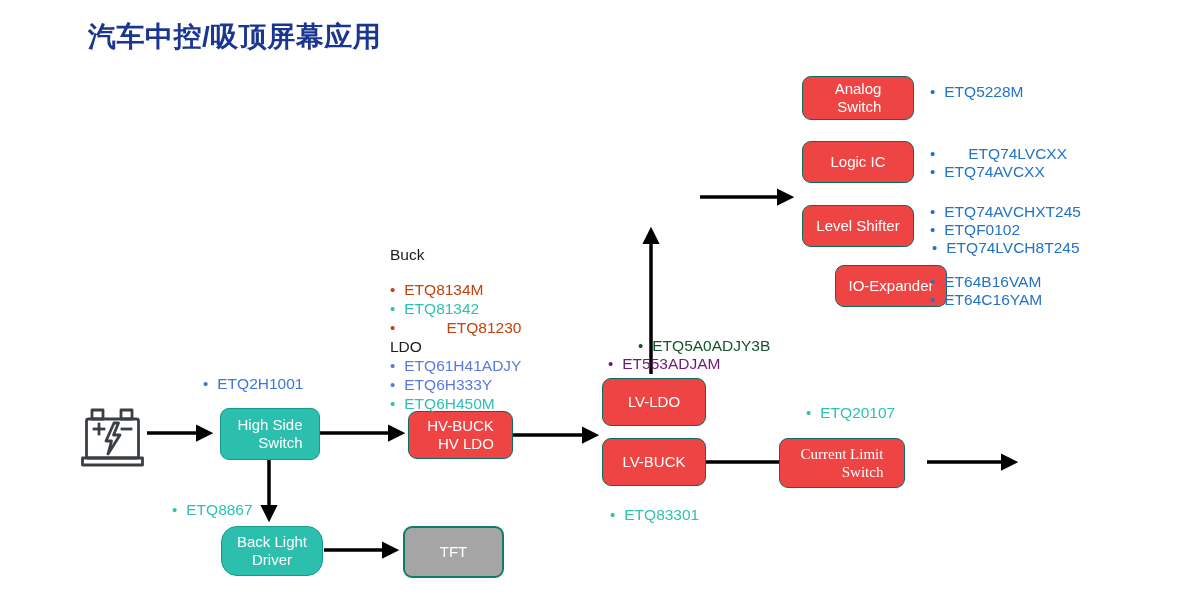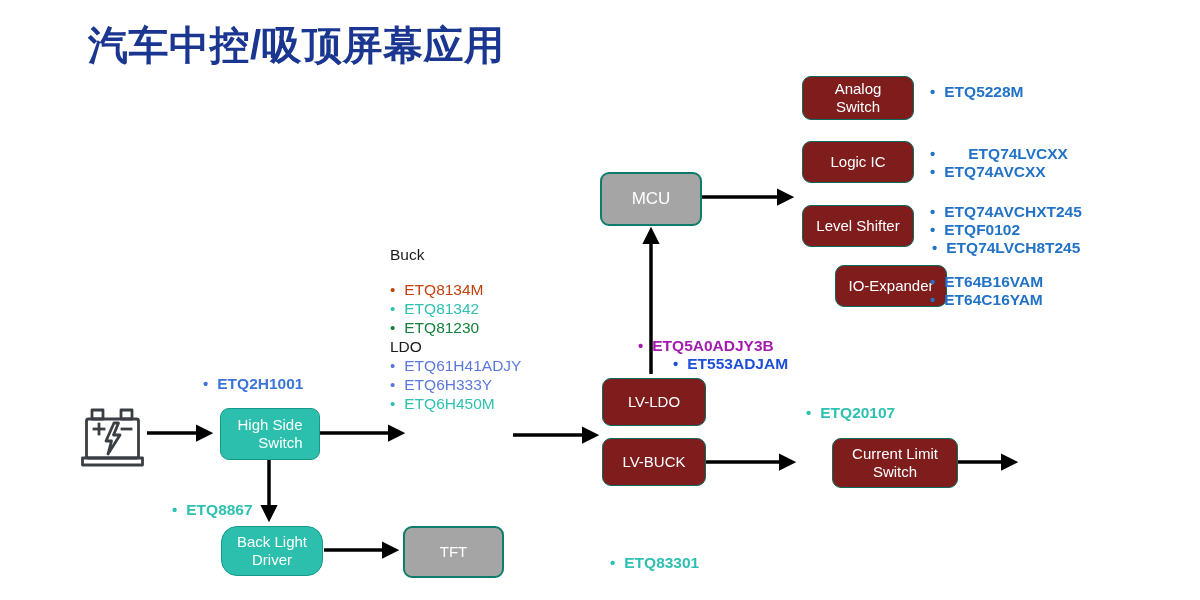--- a/index.html
+++ b/index.html
@@ -1,28 +1,28 @@
 <!DOCTYPE html>
 <html><head>
 <meta charset="utf-8">
 <style>
   html,body{margin:0;padding:0;background:#ffffff;}
   .canvas{position:relative;width:1200px;height:600px;background:#ffffff;overflow:hidden;
           font-family:"Liberation Sans","DejaVu Sans",sans-serif;}
-  .title{position:absolute;left:88px;top:18px;font-size:40px;font-weight:700;
+  .title{position:absolute;left:88px;top:18px;font-size:28px;font-weight:700;
          color:#1A3691;letter-spacing:0.5px;white-space:nowrap;}
   .arrows{position:absolute;left:0;top:0;pointer-events:none;}
   .node{position:absolute;display:flex;align-items:center;justify-content:center;
         text-align:center;color:#ffffff;white-space:pre-line;border-radius:9px;
         font-size:15px;line-height:1.22;}
-  .blue{background:#7f1d1d;border:1.5px solid #0C6B5E;}
+  .blue{background:#ef4444;border:1.5px solid #0C6B5E;text-align:right;}
   .teal{background:#2CBFAD;border:1.5px solid #17998A;}
   .gray{background:#A5A5A5;border:2px solid #0E7C6B;}
   .prow{position:absolute;display:flex;align-items:baseline;gap:9px;
-        font-size:15.5px;white-space:nowrap;font-weight:bold;}
+        font-size:15.5px;white-space:nowrap;}
   .dot::before{content:"\2022";font-size:15px;}
   .bl-block{position:absolute;left:390px;top:246px;font-size:15.5px;}
   .blrow{display:flex;align-items:baseline;gap:9px;height:19px;white-space:nowrap;}
   .blhead{height:19px;font-size:15.5px;}
   .batt{position:absolute;left:80px;top:406px;}
 </style>
 </head>
 <body>
 
 <div class="canvas">
@@ -54,45 +54,46 @@
       <rect x="2.5" y="52" width="60" height="7"></rect>
       <line x1="14" y1="23" x2="24" y2="23"></line>
       <line x1="19" y1="18" x2="19" y2="28"></line>
       <line x1="42" y1="23" x2="51" y2="23"></line>
       <path d="M34,17 L26,35 L31.5,35 L28,48 L40,29 L33.5,29 L38.5,17 Z"></path>
     </g>
   </svg>
 
   <div class="node teal" style="left:220px;top:408px;width:98px;height:50px;text-align:right;">High Side
 Switch</div>
+  <div class="node blue" style="left:408px;top:411px;width:103px;height:46px;">HV-BUCK
+HV LDO</div>
   <div class="node blue" style="left:602px;top:378px;width:102px;height:46px;">LV-LDO</div>
   <div class="node blue" style="left:602px;top:438px;width:102px;height:46px;">LV-BUCK</div>
-  <div class="node gray" style="left:600px;top:172px;width:98px;height:50px;font-size:17px;">MCU</div>
   <div class="node blue" style="left:802px;top:76px;width:110px;height:42px;">Analog
 Switch</div>
   <div class="node blue" style="left:802px;top:141px;width:110px;height:40px;">Logic IC</div>
   <div class="node blue" style="left:802px;top:205px;width:110px;height:40px;">Level Shifter</div>
   <div class="node blue" style="left:802px;top:265px;width:110px;height:40px;margin-left:33px;">IO-Expander</div>
-  <div class="node blue" style="left:832px;top:438px;width:124px;height:48px;">Current Limit
+  <div class="node blue" style="left:779px;top:438px;width:124px;height:48px;font-family:Liberation Serif, serif;">Current Limit
 Switch</div>
   <div class="node teal" style="left:221px;top:526px;width:100px;height:48px;border-radius:16px;">Back Light
 Driver</div>
   <div class="node gray" style="left:403px;top:526px;width:97px;height:48px;">TFT</div>
 
   <div class="bl-block">
     <div class="blhead" style="color: rgb(26, 26, 26);">Buck</div>
     <div class="blrow" style="color: #c2410c; margin-top: 16px;">
         <span class="dot"></span>
         <span>ETQ8134M</span>
       </div>
     <div class="blrow" style="color: rgb(46, 193, 177);">
         <span class="dot"></span>
         <span>ETQ81342</span>
       </div>
-    <div class="blrow" style="color: #15803d;">
+    <div class="blrow" style="color: #c2410c; justify-content: space-between;">
         <span class="dot"></span>
         <span>ETQ81230</span>
       </div>
     <div class="blhead" style="color: rgb(26, 26, 26);">LDO</div>
     <div class="blrow" style="color: rgb(91, 120, 220);">
         <span class="dot"></span>
         <span>ETQ61H41ADJY</span>
       </div>
     <div class="blrow" style="color: rgb(91, 120, 220);">
         <span class="dot"></span>
@@ -109,30 +110,30 @@
       <span>ETQ2H1001</span>
     </div>
   <div class="prow" style="left: 172px; top: 501px; color: rgb(46, 193, 177);">
       <span class="dot"></span>
       <span>ETQ8867</span>
     </div>
   <div class="prow" style="left: 806px; top: 404px; color: rgb(46, 193, 177);">
       <span class="dot"></span>
       <span>ETQ20107</span>
     </div>
-  <div class="prow" style="left: 610px; top: 506px; color: rgb(46, 193, 177); margin-top: 48px;">
+  <div class="prow" style="left: 610px; top: 506px; color: rgb(46, 193, 177);">
       <span class="dot"></span>
       <span>ETQ83301</span>
     </div>
 
-  <div class="prow" style="left: 638px; top: 337px; color: #a21caf;">
+  <div class="prow" style="left: 638px; top: 337px; color: #14532d;">
       <span class="dot"></span>
       <span>ETQ5A0ADJY3B</span>
     </div>
-  <div class="prow" style="left: 673px; top: 355px; color: #1d4ed8;">
+  <div class="prow" style="left: 608px; top: 355px; color: #701a75;">
       <span class="dot"></span>
       <span>ET553ADJAM</span>
     </div>
 
   <div class="prow" style="left: 930px; top: 83px; color: rgb(34, 115, 198);">
       <span class="dot"></span>
       <span>ETQ5228M</span>
     </div>
 
   <div class="prow" style="left: 930px; top: 145px; color: rgb(34, 115, 198); gap: 33px;">

